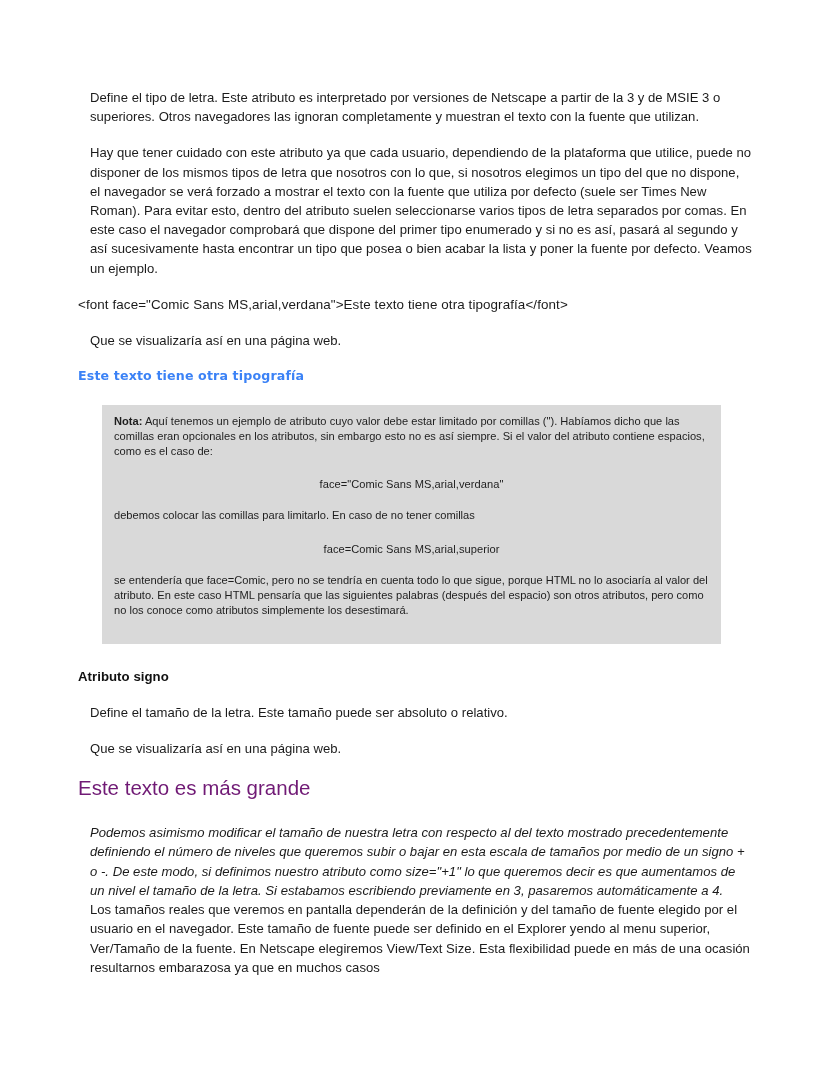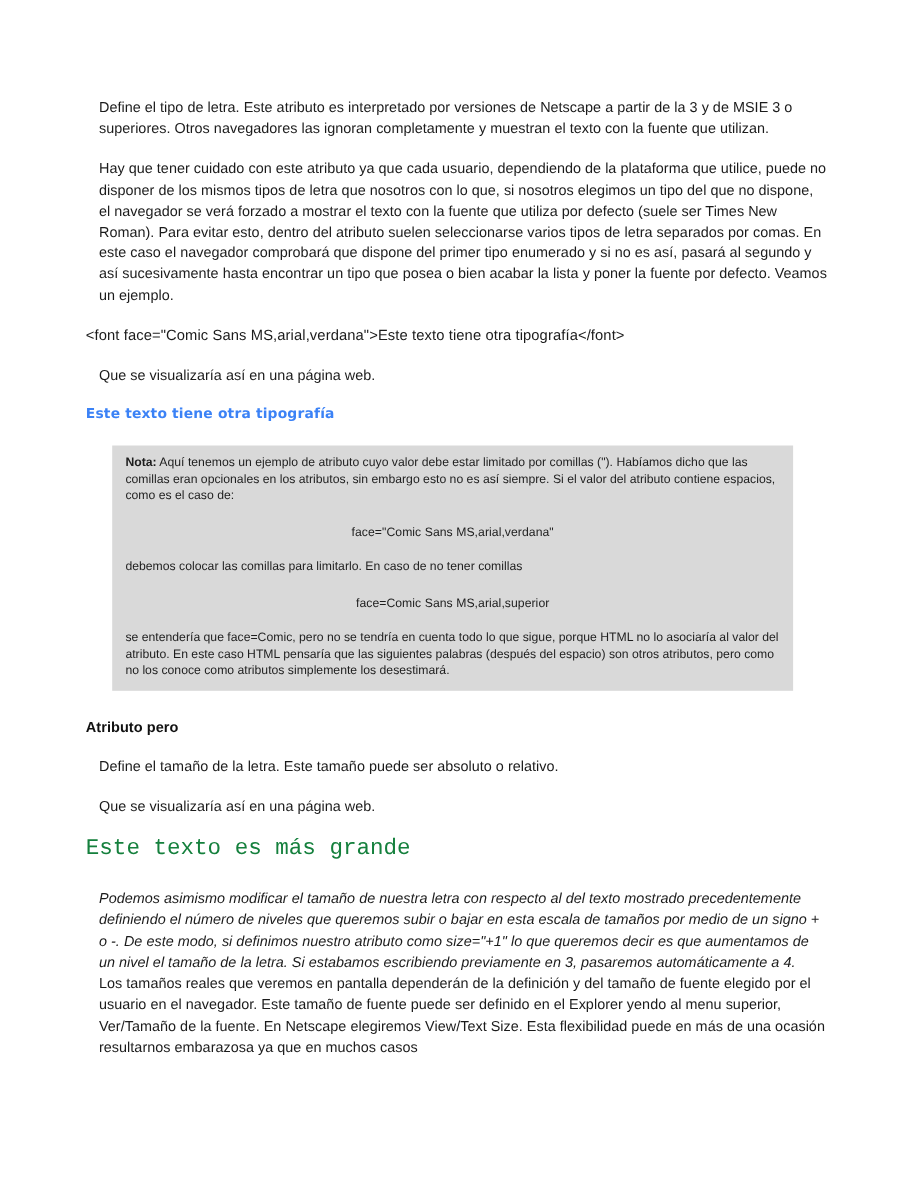--- a/index.html
+++ b/index.html
@@ -63,44 +63,44 @@
     font-size: 12.6px;
     font-weight: 600;
     line-height: 18px;
     margin: 0 0 20px 0;
     color: #3b82f6;
     letter-spacing: 0.15px;
   }
 
   
   .sample-bigger {
-    font-family: Liberation Mono, monospace;
+    font-family: Liberation Sans, sans-serif;
     font-size: 20.5px;
     font-weight: 400;
     line-height: 26px;
     margin: 0 0 22px 0;
-    color: #15803d;
+    color: #701a75;
   }
 
   
   .section-heading {
     font-size: 13.2px;
     font-weight: 700;
     line-height: 19px;
     margin: 0 0 17px 0;
     color: #111111;
     letter-spacing: 0.05px;
   }
 
   
   .note-box {
     background: #d9d9d9;
     width: 619px;
     margin: 0 0 23px 24px;
-    padding: 9px 12px 10px 12px;
+    padding: 9px 12px 26px 12px;
     box-sizing: border-box;
   }
   .note-text {
     font-size: 11.1px;
     line-height: 15.1px;
     margin: 0;
     color: #1d1d1d;
     letter-spacing: 0.01px;
   }
   .note-label {
@@ -136,21 +136,21 @@
 
       <p class="note-code">face="Comic Sans MS,arial,verdana"</p>
 
       <p class="note-text">debemos colocar las comillas para limitarlo. En caso de no tener comillas</p>
 
       <p class="note-code">face=Comic Sans MS,arial,superior</p>
 
       <p class="note-text">se entendería que face=Comic, pero no se tendría en cuenta todo lo que sigue, porque HTML no lo asociaría al valor del atributo. En este caso HTML pensaría que las siguientes palabras (después del espacio) son otros atributos, pero como no los conoce como atributos simplemente los desestimará.</p>
     </div>
 
-    <h2 class="section-heading">Atributo pero</h2>
+    <h2 class="section-heading">Atributo signo</h2>
 
     <p class="para">Define el tamaño de la letra. Este tamaño puede ser absoluto o relativo.</p>
 
 
 
     <p class="para">Que se visualizaría así en una página web.</p>
 
     <p class="sample-bigger">Este texto es más grande</p>
 
     <p class="para tight">Podemos asimismo modificar el tamaño de nuestra letra con respecto al del texto mostrado precedentemente definiendo el número de niveles que queremos subir o bajar en esta escala de tamaños por medio de un signo + o -. De este modo, si definimos nuestro atributo como size="+1" lo que queremos decir es que aumentamos de un nivel el tamaño de la letra. Si estabamos escribiendo previamente en 3, pasaremos automáticamente a 4.</p>

